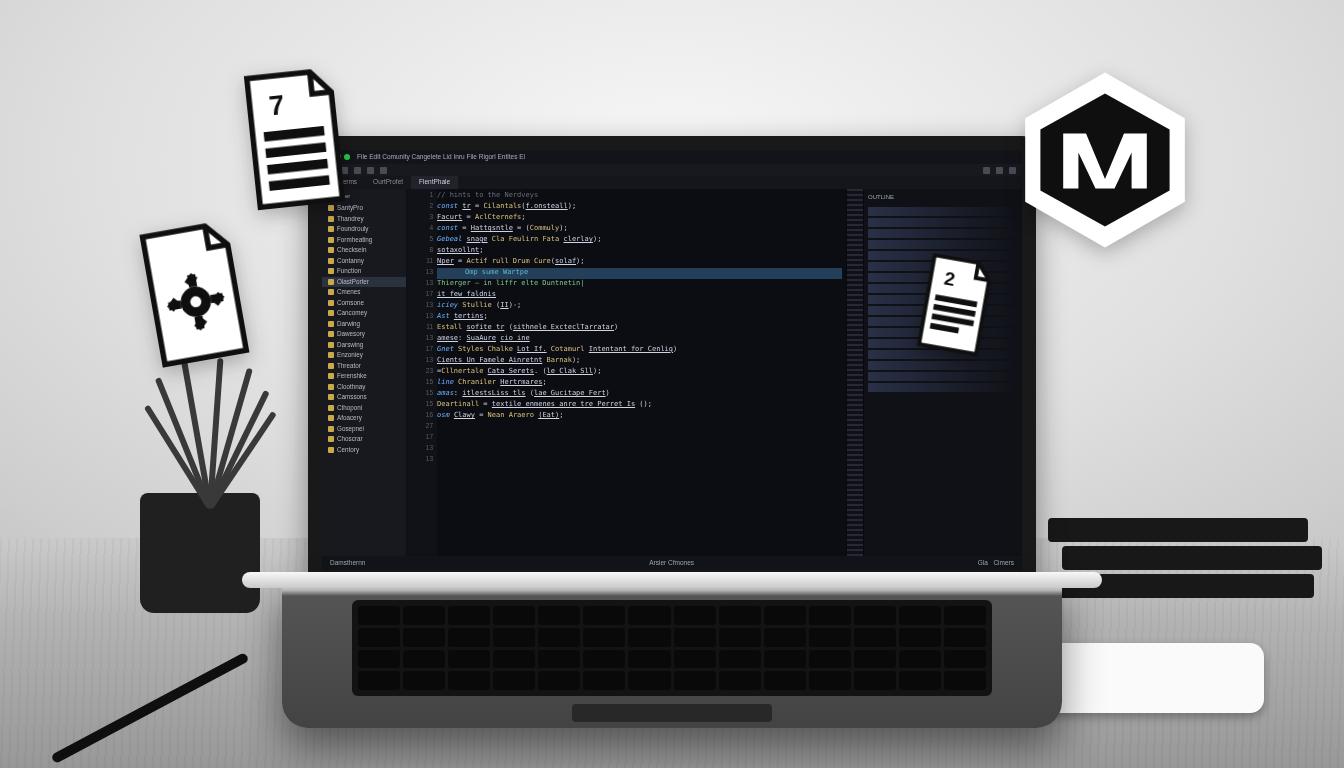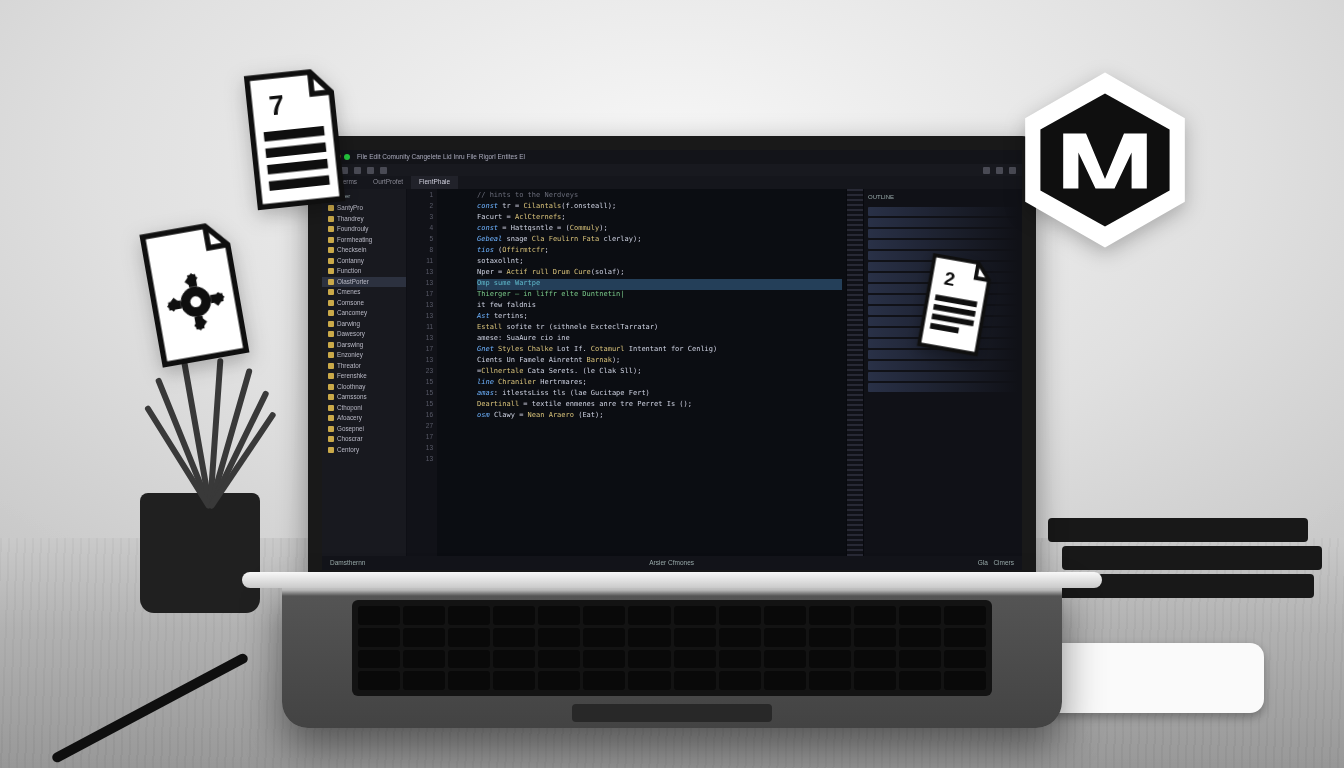--- a/index.html
+++ b/index.html
@@ -40,23 +40,23 @@
   .body{position:absolute;top:39px;bottom:14px;left:0;right:0;display:flex;}
   .sidebar{width:84px;background:#1a1b21;border-right:1px solid #101117;overflow:hidden;}
   .sidebar .hdr{color:#9aa;font-size:6px;padding:3px 6px;}
   .sidebar .item{display:flex;align-items:center;gap:3px;padding:1px 6px;color:#b8b8c4;font-size:6.3px;white-space:nowrap;}
   .sidebar .item.sel{background:#2e3340;}
   .sidebar .item::before{content:"";width:6px;height:6px;background:#c9a84a;border-radius:1px;}
   .editor{flex:1;position:relative;background:#0d0f14;}
   .gut{position:absolute;left:0;top:0;bottom:0;width:26px;background:#13141a;color:#5a5c6a;font-size:6.5px;text-align:right;padding:2px 4px 0 0;}
   .gut div{height:11px;}
   .code{position:absolute;left:26px;right:0;top:0;bottom:0;padding:2px 4px;font-family:ui-monospace,Menlo,monospace;font-size:7px;}
-  .code .ln{height:11px;white-space:nowrap;margin-left:40px;}
-  .code .ln.hl{background:#26405a;}
-  .kw{color:#6fb3ff;font-style:italic;} .fn{color:#d6c07a;} .str{color:#7bc98a;} .cm{color:#6b6d7a;} .id{color:#cdd1e0;} .tp{color:#5fb8c9;}
+  .code .ln{height:11px;white-space:nowrap;}
+  .code .ln.hl{background:#26405a;padding-left:28px;}
+  .kw{color:#6fb3ff;font-style:italic;} .fn{color:#d6c07a;} .str{color:#7bc98a;} .cm{color:#6b6d7a;} .id{color:#cdd1e0;text-decoration:underline;} .tp{color:#5fb8c9;}
   .minimap{width:16px;background:#121319;border-left:1px solid #0a0b10;background-image:repeating-linear-gradient(180deg,#2a2b36 0 2px,transparent 2px 5px);}
   .rightpanel{width:150px;background:#121319;border-left:1px solid #0a0b10;padding:4px;color:#9aa;font-size:6px;}
   .rightpanel .row{height:9px;margin-bottom:2px;background:linear-gradient(90deg,rgba(90,110,160,.35),transparent);border-radius:1px;}
   .status{position:absolute;left:0;right:0;bottom:0;height:14px;background:#15161c;display:flex;align-items:center;justify-content:space-between;padding:0 8px;color:#9aa;font-size:6.5px;}
   .status span{white-space:nowrap;}
   
   .float-icon{position:absolute;filter:drop-shadow(0 6px 10px rgba(0,0,0,.25));}
   .doc-icon{width:110px;height:140px;}
   .hex-icon{width:190px;height:200px;}
 </style>
@@ -175,26 +175,26 @@
                 <div>17</div>
                 <div>13</div>
                 <div>13</div>
               </div>
             <div class="code" id="code">
                 <div class="ln"><span class="cm">// hints to the Nerdveys</span></div>
                 <div class="ln"><span class="kw">const</span> <span class="id">tr</span> = <span class="fn">Cilantals</span>(<span class="id">f.onsteall</span>);</div>
                 <div class="ln">  <span class="id">Facurt</span> = <span class="fn">AclCternefs</span>;</div>
                 <div class="ln">  <span class="kw">const</span> = <span class="id">Hattqsntle</span> = (<span class="fn">Commuly</span>);</div>
                 <div class="ln">  <span class="kw">Gebeal</span> <span class="id">snage</span>  <span class="fn">Cla Feulirn Fata</span> <span class="id">clerlay</span>);</div>
-                <div class="ln"><span class="kw">tios</span> (<span class="fn">Offirmtcfr</span>;</div>
                 <div class="ln">  <span class="id">sotaxollnt</span>;</div>
                 <div class="ln">    <span class="id">Nper</span> = <span class="fn">Actif rull Drum Cure</span>(<span class="id">solaf</span>);</div>
                 <div class="ln hl">  <span class="tp">Omp sume  Wartpe</span></div>
                 <div class="ln">   <span class="str">Thierger — in liffr  elte Duntnetin|</span></div>
                 <div class="ln">  <span class="id">it few  faldnis</span></div>
+                <div class="ln"> <span class="kw">iciey</span> <span class="fn">Stullie</span> (<span class="id">II</span>)-;</div>
                 <div class="ln"><span class="kw">Ast</span>  <span class="id">tertins</span>;</div>
                 <div class="ln"><span class="fn">Estall</span> <span class="id">sofite tr</span> (<span class="id">sithnele  ExcteclTarratar</span>)</div>
                 <div class="ln"><span class="id">amese</span>: <span class="id">SuaAure</span> <span class="id">cio ine</span></div>
                 <div class="ln"><span class="kw">Gnet</span> <span class="fn">Styles Chalke</span> <span class="id">Lot If.</span> <span class="fn">Cotamurl</span> <span class="id">Intentant for Cenlig</span>)</div>
                 <div class="ln"><span class="id">Cients Un Famele Ainretnt</span> <span class="fn">Barnak</span>);</div>
                 <div class="ln">=<span class="fn">Cllnertale</span> <span class="id">Cata Serets</span>.  (<span class="id">le Clak   Sll</span>);</div>
                 <div class="ln"><span class="kw">line</span> <span class="fn">Chraniler</span> <span class="id">Hertrmares</span>;</div>
                 <div class="ln"><span class="kw">amas</span>: <span class="id">itlestsLiss tls</span> (<span class="id">lae Gucitape Fert</span>)</div>
                 <div class="ln"><span class="fn">Deartinall</span> = <span class="id">textile enmenes anre tre Perret Is</span> ();</div>
                 <div class="ln"><span class="kw">osm</span> <span class="id">Clawy</span> = <span class="fn">Nean Araero</span> <span class="id">(Eat)</span>;</div>

